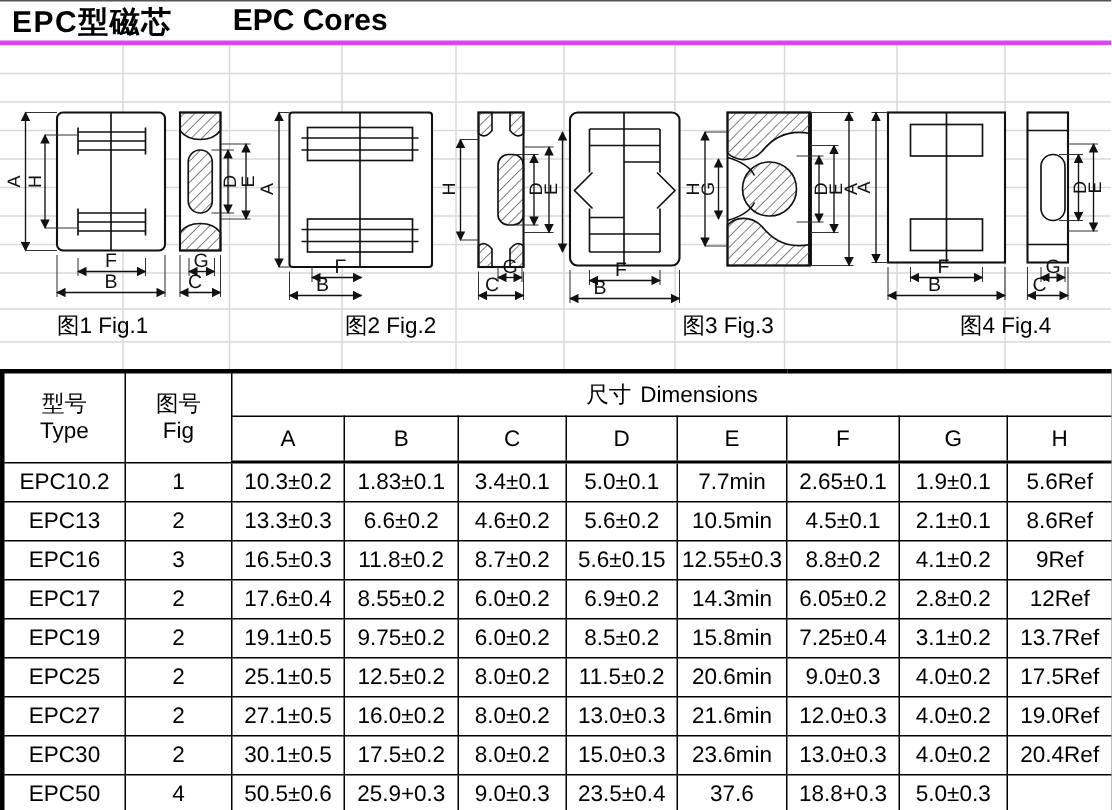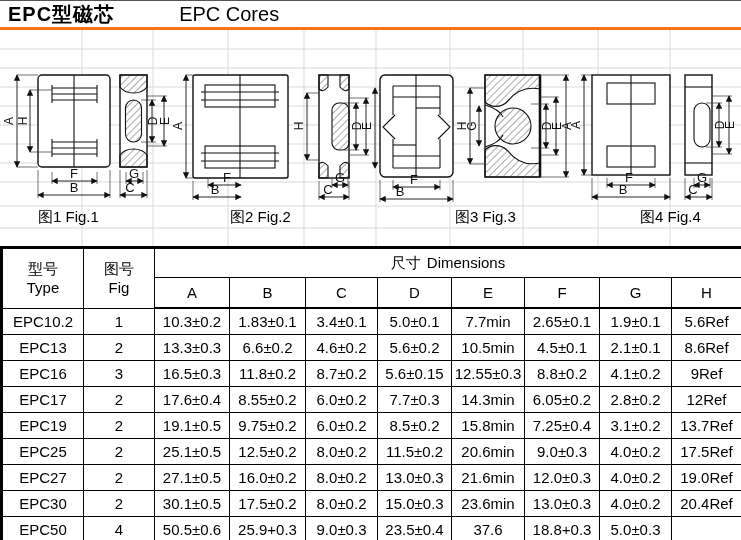--- a/index.html
+++ b/index.html
@@ -3,25 +3,25 @@
 <meta charset="utf-8">
 <style>
   html,body{margin:0;padding:0;}
   body{
     width:741px;height:540px;background:#ffffff;position:relative;overflow:hidden;
     font-family:"Liberation Sans",sans-serif;color:#000;
   }
   
   .title-bar{
     position:absolute;top:0;left:0;width:741px;height:30px;box-sizing:border-box;
-    border-top:1px solid #555;border-bottom:3px solid #f97316;
-    display:flex;align-items:center;background:#fff;gap:48px;
+    border-top:1px solid #555;border-bottom:3px solid #d946ef;
+    display:flex;align-items:center;background:#fff;
   }
   .title-zh{font-size:20px;font-weight:bold;margin-left:8px;letter-spacing:1px;}
-  .title-en{font-size:20px;font-weight:normal;margin-left:16px;}
+  .title-en{font-size:20px;font-weight:bold;margin-left:40px;}
   
   .fig-svg{position:absolute;top:30px;left:0;}
   .grid{stroke:#d9d9d9;stroke-width:1;}
   .part{fill:#ffffff;stroke:#111;stroke-width:1.4;}
   .inner{fill:none;stroke:#111;stroke-width:1.1;}
   .hatched{fill:url(#hatch);stroke:#111;stroke-width:1.1;}
   .dim{stroke:#111;stroke-width:0.9;marker-start:url(#arr);marker-end:url(#arr);}
   .ext{stroke:#333;stroke-width:0.7;}
   .dimlab{font-size:12px;fill:#111;}
   .dimlab-h{font-size:13px;fill:#111;}
@@ -366,21 +366,21 @@
         <td>8.8±0.2</td>
         <td>4.1±0.2</td>
         <td>9Ref</td>
       </tr>
       <tr>
         <td>EPC17</td>
         <td>2</td>
         <td>17.6±0.4</td>
         <td>8.55±0.2</td>
         <td>6.0±0.2</td>
-        <td>7.7±0.3</td>
+        <td>6.9±0.2</td>
         <td>14.3min</td>
         <td>6.05±0.2</td>
         <td>2.8±0.2</td>
         <td>12Ref</td>
       </tr>
       <tr>
         <td>EPC19</td>
         <td>2</td>
         <td>19.1±0.5</td>
         <td>9.75±0.2</td>

